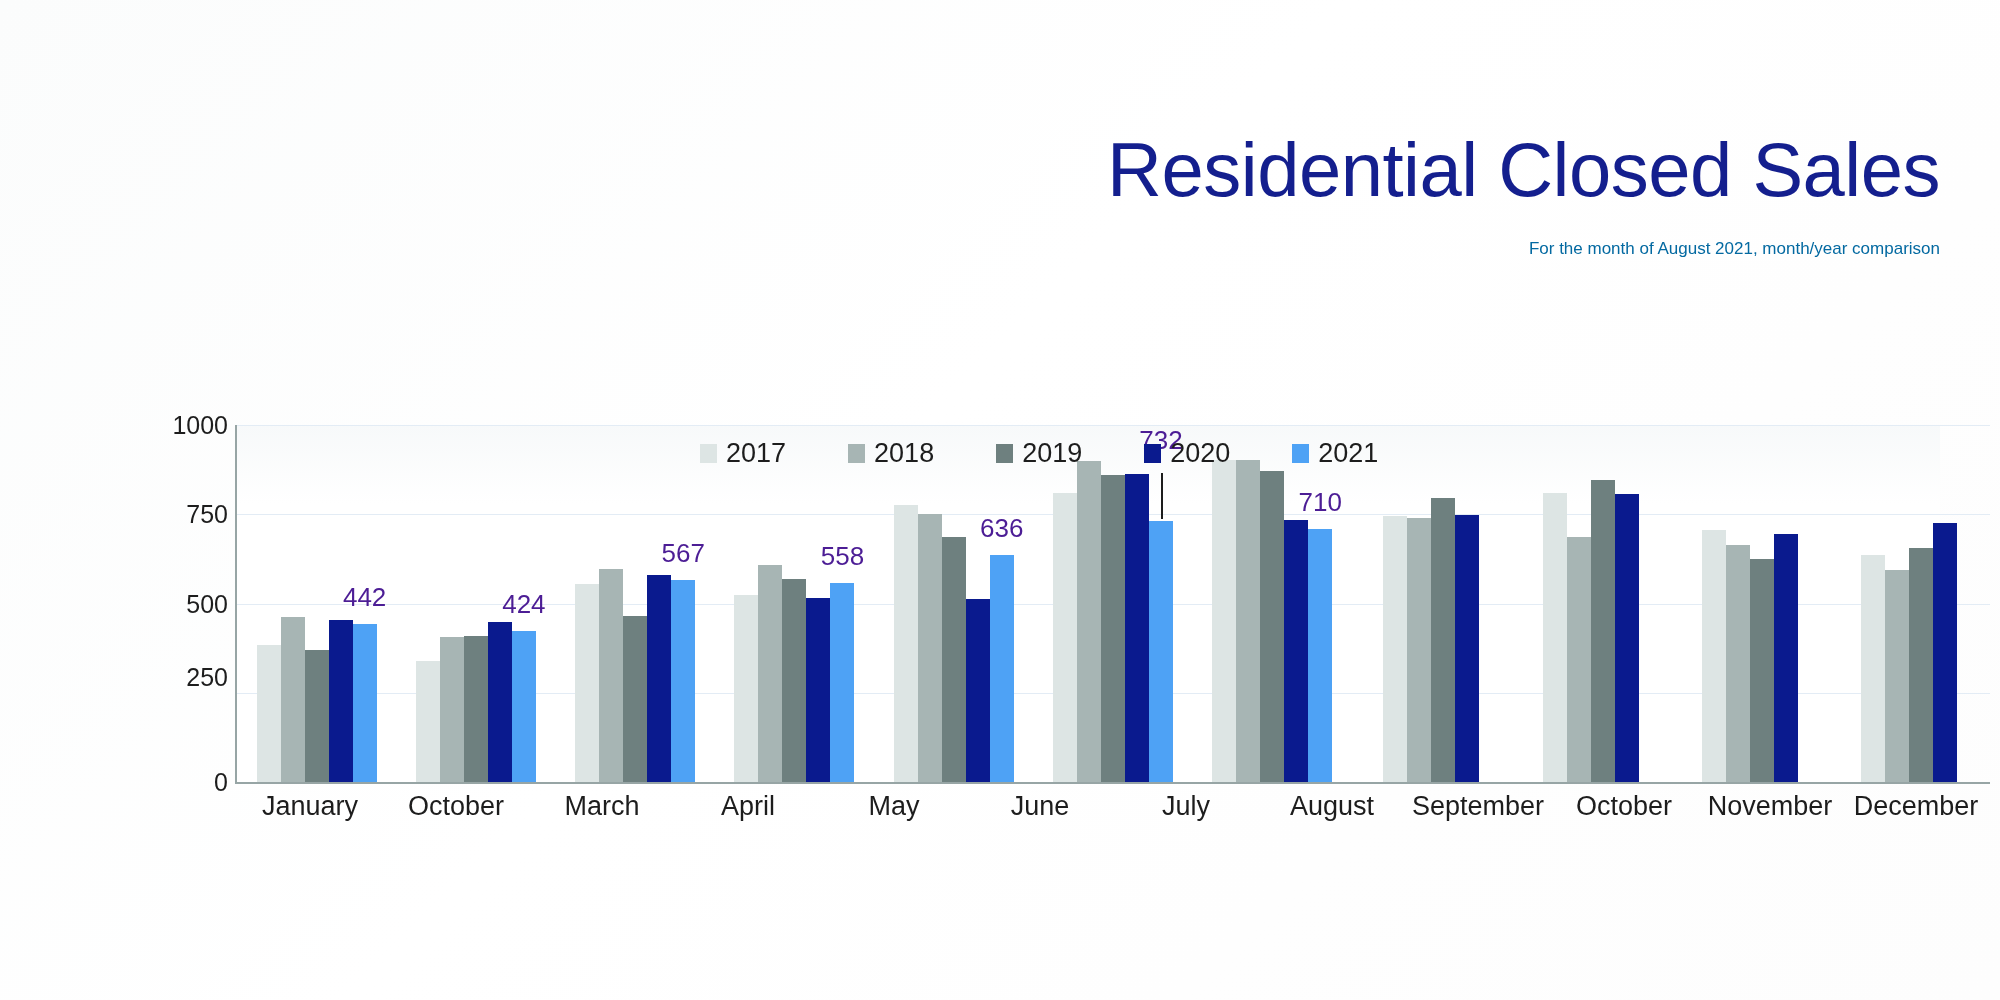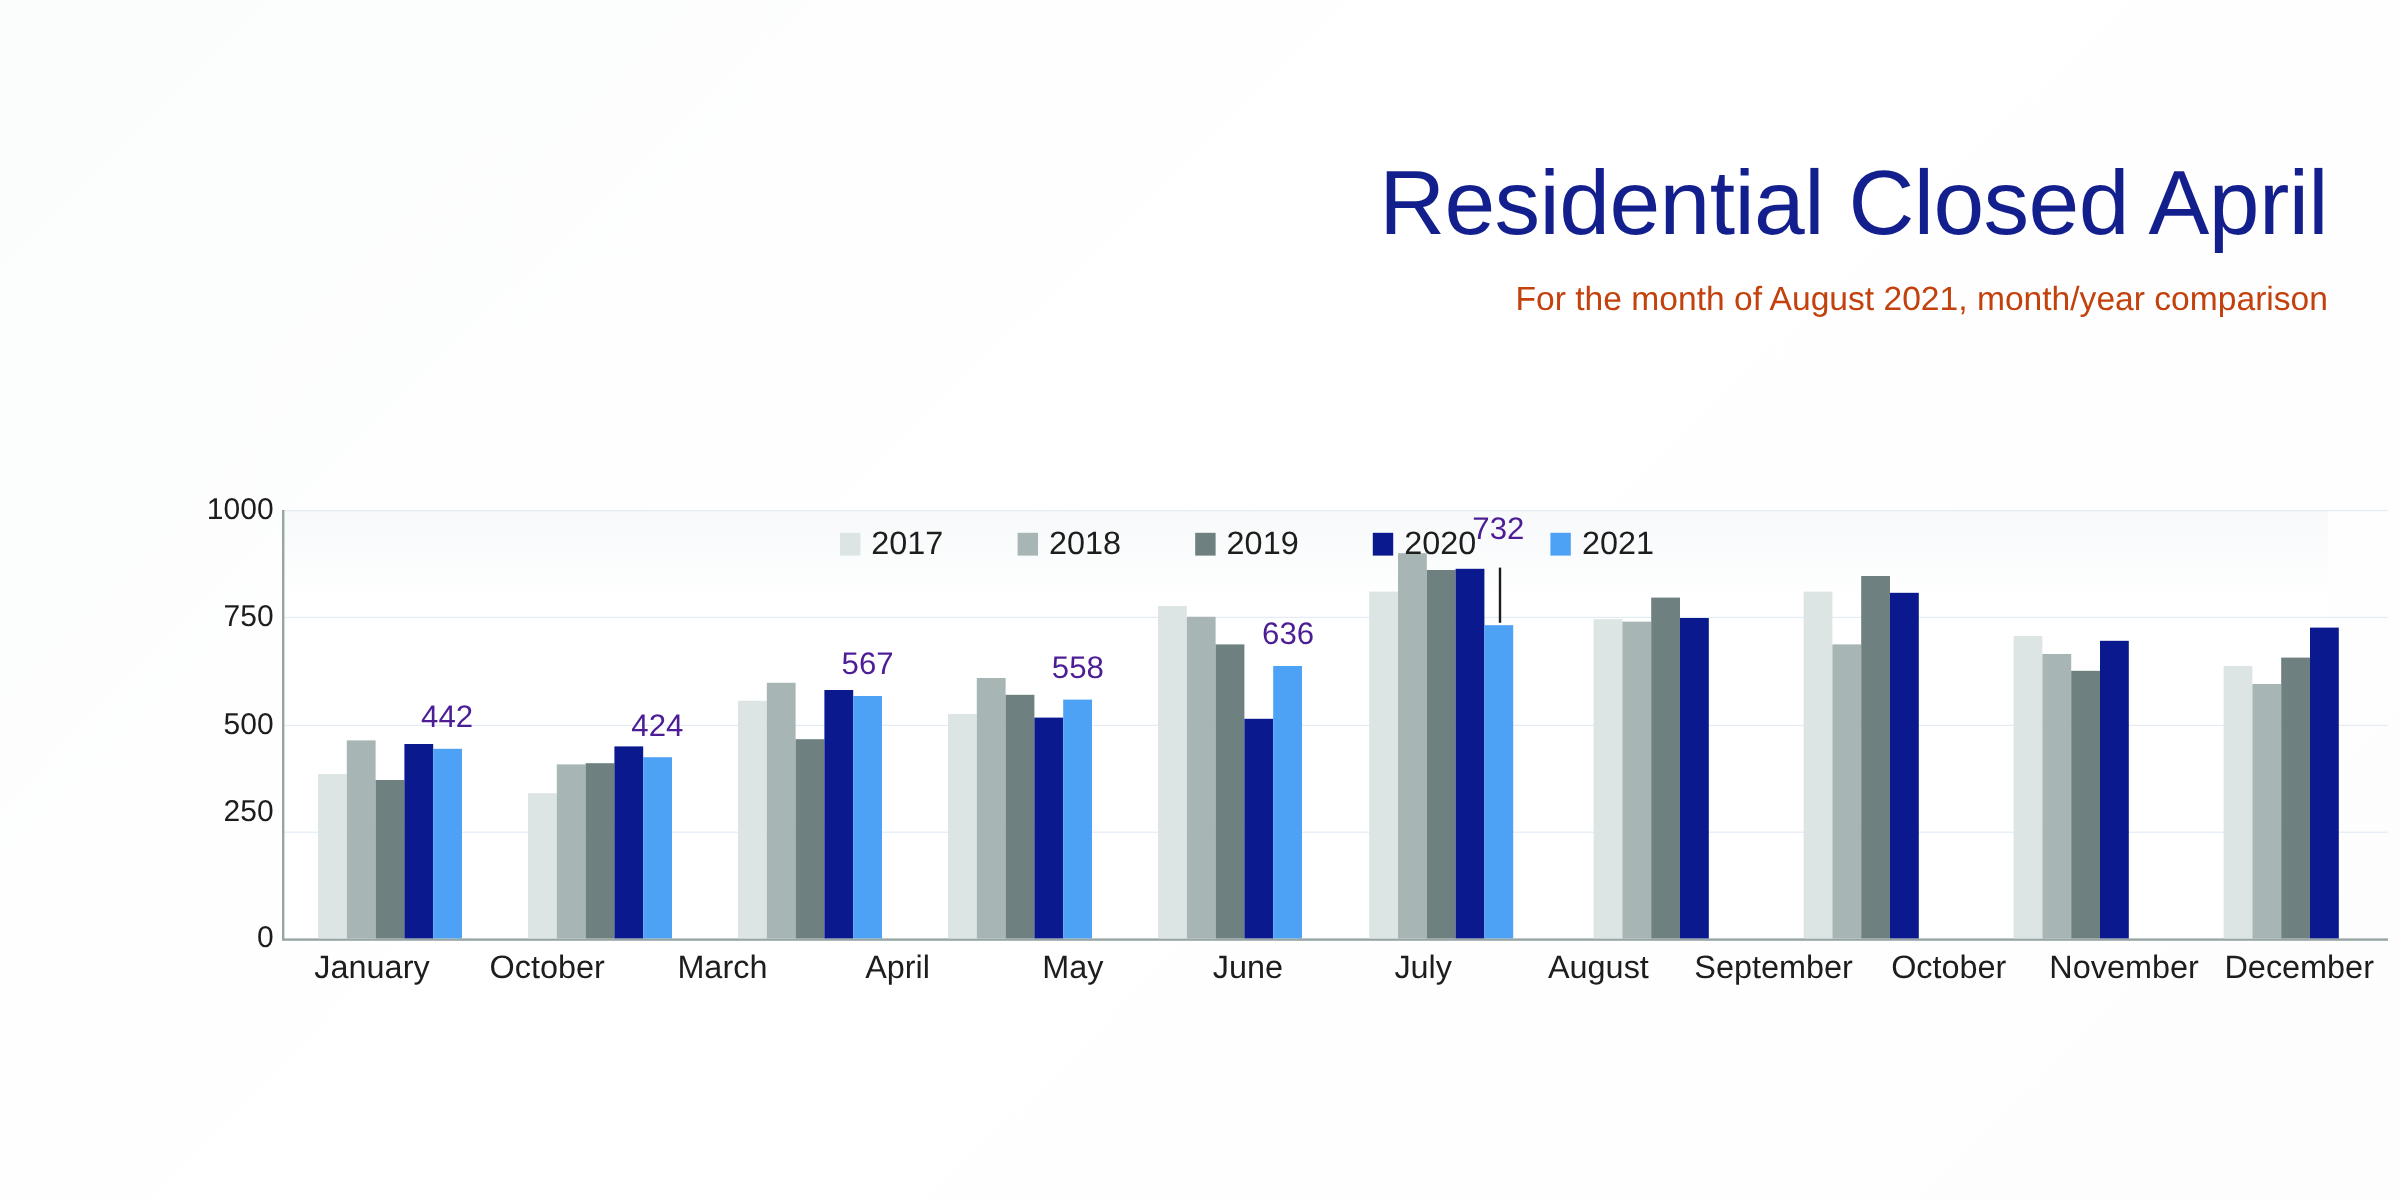--- a/index.html
+++ b/index.html
@@ -24,23 +24,23 @@
   .title{
     font-size:76px;
     line-height:84px;
     color:#141f8e;
     font-weight:400;
     letter-spacing:-0.5px;
     white-space:nowrap;
   }
   .subtitle{
     margin-top:22px;
-    font-size:28px;
+    font-size:17px;
     line-height:30px;
-    color:#c2410c;
+    color:#0369a1;
     font-weight:400;
     white-space:nowrap;
   }
 
   
   .chart{
     position:absolute;
     left:150px;
     top:425px;
     width:1790px;
@@ -164,21 +164,21 @@
   .legend-item{display:flex;align-items:center;gap:9px;}
   .legend-swatch{width:17px;height:19px;display:block;}
   .legend-label{font-size:27px;color:#1d1d1d;line-height:27px;}
 </style>
 </head>
 <body>
 
 <div class="page-wash"></div>
 
 <div class="header">
-  <div class="title">Residential Closed April</div>
+  <div class="title">Residential Closed Sales</div>
   <div class="subtitle">For the month of August 2021, month/year comparison</div>
 </div>
 
 <div class="chart">
   <div class="plot-panel"></div>
   <div class="ylabels" id="ylabels">
       <div class="ylabel" style="top: 357px;">0</div>
       <div class="ylabel" style="top: 252px;">250</div>
       <div class="ylabel" style="top: 178.5px;">500</div>
       <div class="ylabel" style="top: 89.25px;">750</div>
@@ -246,20 +246,30 @@
       <div class="group">
         <div class="bars">
           <div class="bar b2017" style="height: 289.17px;"></div>
           <div class="bar b2018" style="height: 321.3px;"></div>
           <div class="bar b2019" style="height: 307.02px;"></div>
           <div class="bar b2020" style="height: 307.734px;"></div>
           <div class="bar b2021" style="height: 261.324px;"></div>
         </div>
         <div class="dlabel" style="left: calc(50% + 48px); top: -0.324px;">732</div>
         <div class="leader" style="left: calc(50% + 48px); top: 47.676px; height: 46px;"></div>
+      </div>
+      <div class="group">
+        <div class="bars">
+          <div class="bar b2017" style="height: 322.371px;"></div>
+          <div class="bar b2018" style="height: 322.371px;"></div>
+          <div class="bar b2019" style="height: 311.304px;"></div>
+          <div class="bar b2020" style="height: 262.395px;"></div>
+          <div class="bar b2021" style="height: 253.47px;"></div>
+        </div>
+        <div class="dlabel" style="left: calc(50% + 48px); top: 61.53px;">710</div>
       </div>
       <div class="group">
         <div class="bars">
           <div class="bar b2017" style="height: 265.965px;"></div>
           <div class="bar b2018" style="height: 264.18px;"></div>
           <div class="bar b2019" style="height: 283.815px;"></div>
           <div class="bar b2020" style="height: 267.036px;"></div>
         </div>
       </div>
       <div class="group">

